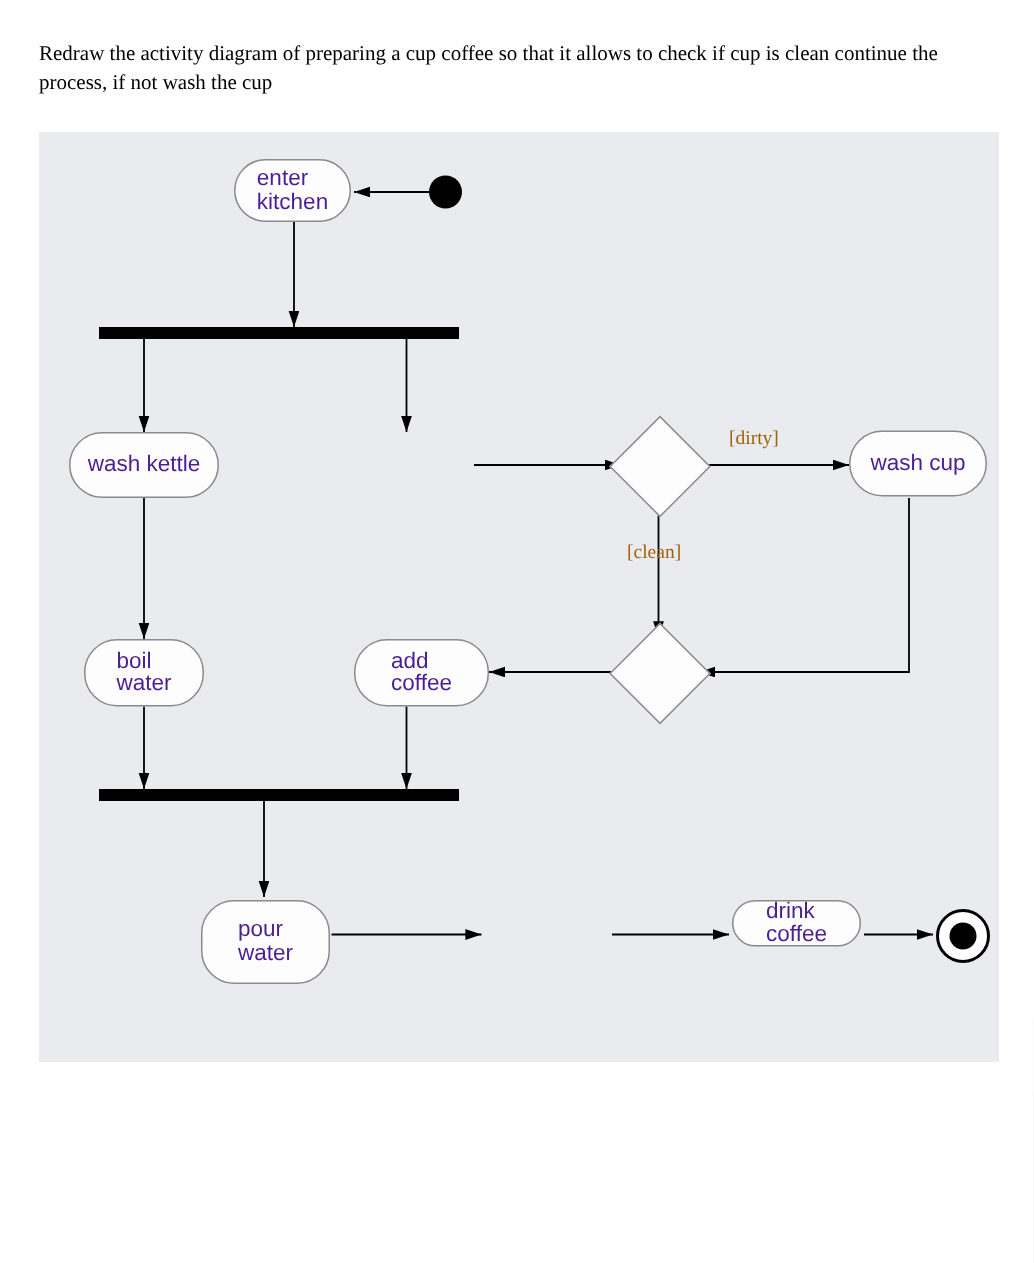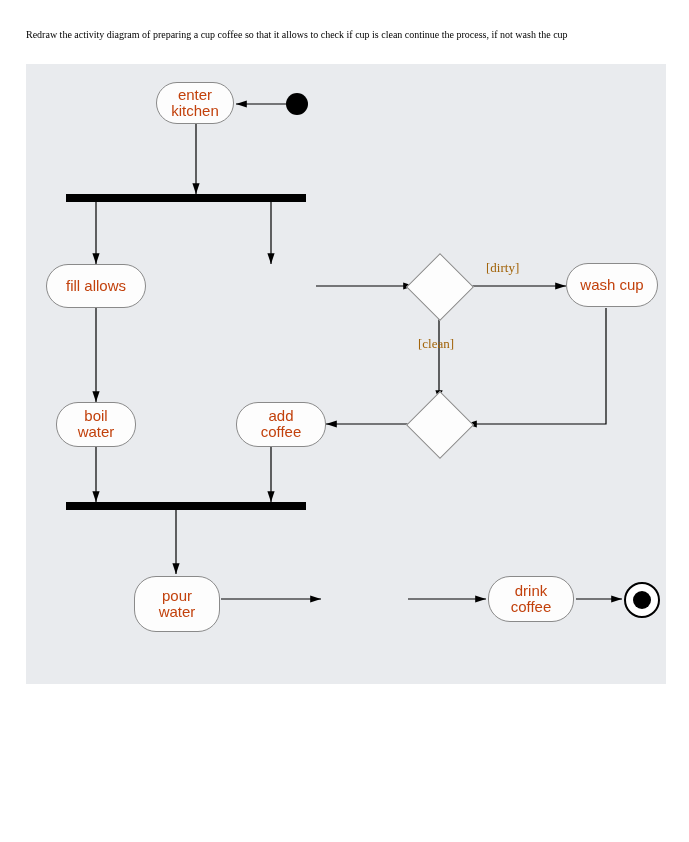--- a/index.html
+++ b/index.html
@@ -13,43 +13,43 @@
   .page {
     padding: 28px 26px 20px 26px;
   }
   .task-title {
     font-weight: bold;
     text-decoration: underline;
     font-size: 15px;
     margin-bottom: 14px;
   }
   .task-text {
-    font-size: 10px;
+    font-size: 14px;
     line-height: 1.35;
     margin-bottom: 22px;
   }
   .diagram-wrap {
     width: 640px;
     height: 620px;
     background: #e9ebee;
     position: relative;
   }
   svg {
     position: absolute;
     top: 0; left: 0;
   }
   .node {
     position: absolute;
     background: #fdfdfd;
     border: 1px solid #8a8a8a;
     border-radius: 22px;
     font-family: "Comic Sans MS", cursive, sans-serif;
     font-size: 15px;
-    color: #c2410c;
-    text-align: center;
+    color: #4c1d95;
+    text-align: left;
     display: flex;
     align-items: center;
     justify-content: center;
     line-height: 1.05;
     padding: 2px 4px;
     box-sizing: border-box;
   }
   .bar {
     position: absolute;
     background: #000;
@@ -143,41 +143,41 @@
         <line x1="550" y1="535" x2="596" y2="535" marker-end="url(#arrow)"></line>
       </g>
     </svg>
 
     <div class="start-node" style="left:260px; top:29px;"></div>
 
     <div class="node" style="left:130px; top:18px; width:78px; height:42px;">enter<br>kitchen</div>
 
     <div class="bar" style="left:40px; top:130px; width:240px;"></div>
 
-    <div class="node" style="left:20px; top:200px; width:100px; height:44px;">fill allows</div>
+    <div class="node" style="left:20px; top:200px; width:100px; height:44px;">wash kettle</div>
 
 
     <div class="diamond" style="left:390px; top:199px;"></div>
 
     <div class="node" style="left:540px; top:199px; width:92px; height:44px;">wash cup</div>
 
     <div class="guard" style="left:460px; top:196px;">[dirty]</div>
     <div class="guard" style="left:392px; top:272px;">[clean]</div>
 
     <div class="diamond" style="left:390px; top:337px;"></div>
 
     <div class="node" style="left:30px; top:338px; width:80px; height:45px;">boil<br>water</div>
 
     <div class="node" style="left:210px; top:338px; width:90px; height:45px;">add<br>coffee</div>
 
     <div class="bar" style="left:40px; top:438px; width:240px;"></div>
 
     <div class="node" style="left:108px; top:512px; width:86px; height:56px;">pour<br>water</div>
 
 
-    <div class="node" style="left:462px; top:512px; width:86px; height:46px;">drink<br>coffee</div>
+    <div class="node" style="left:462px; top:512px; width:86px; height:31px;">drink<br>coffee</div>
 
     <div class="end-outer" style="left:598px; top:518px;">
       <div class="end-inner"></div>
     </div>
 
   </div>
 </div>
 
 </body></html>

